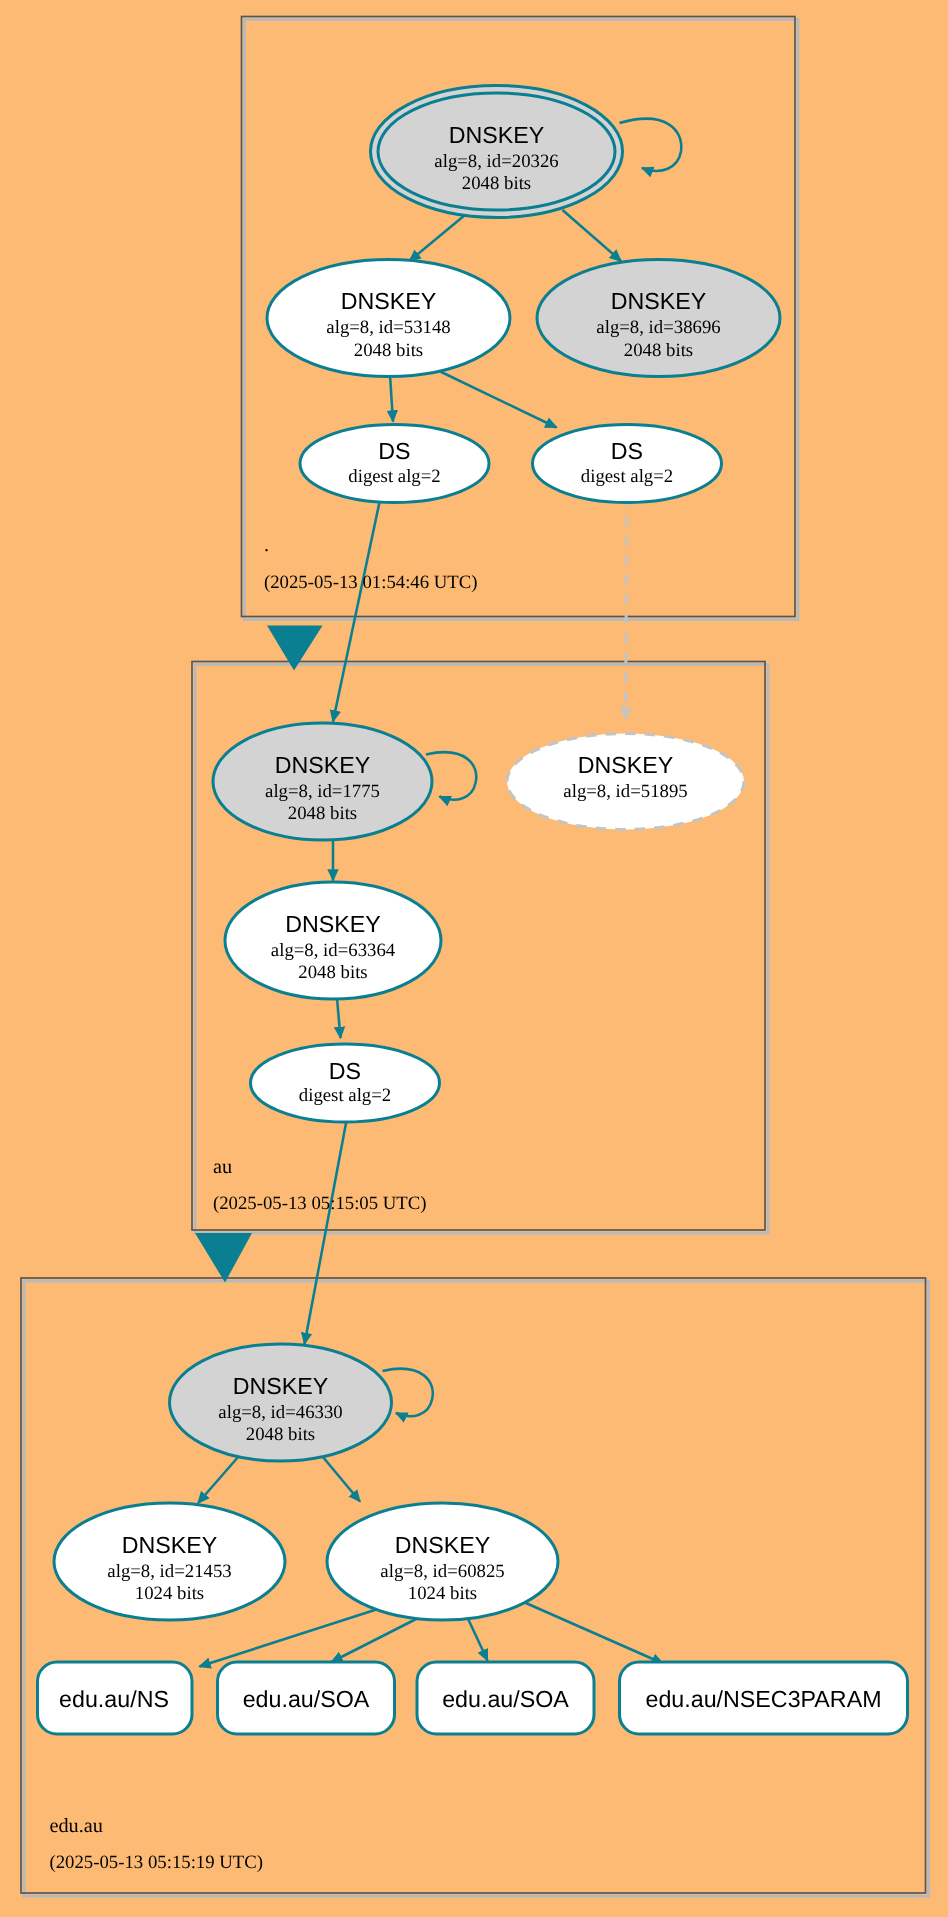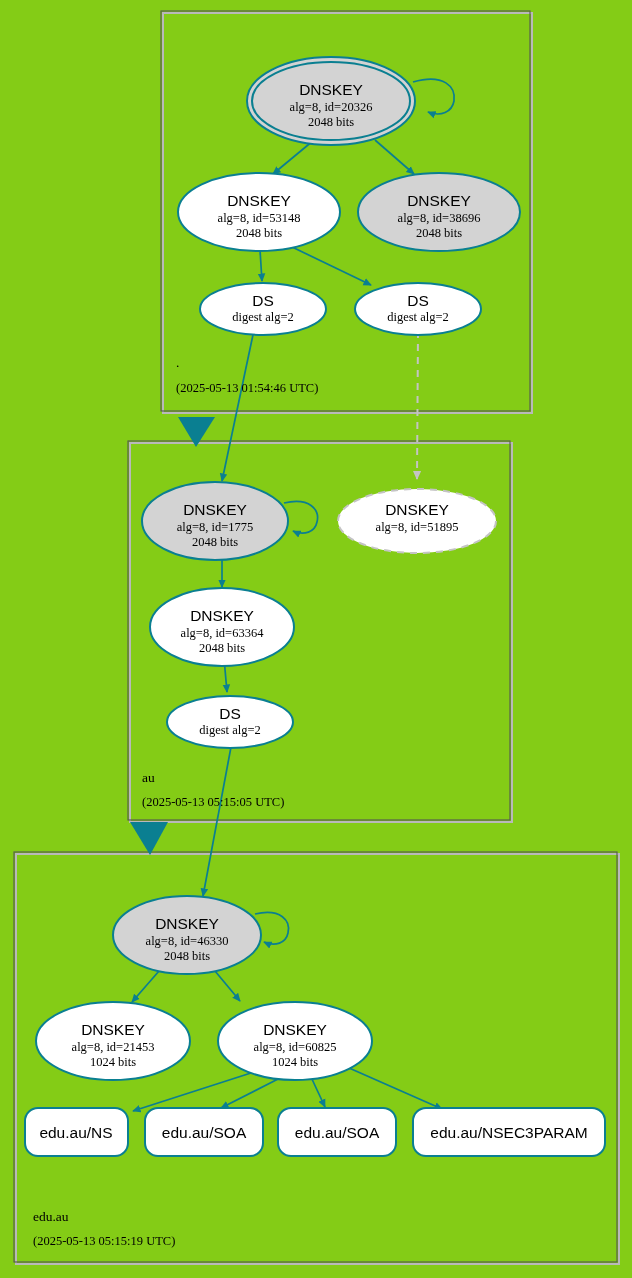--- a/index.html
+++ b/index.html
@@ -8,21 +8,21 @@
     padding: 0;
     background: #ffffff;
   }
   body {
     font-family: "Liberation Sans", sans-serif;
   }
   #canvas {
     position: relative;
     width: 632px;
     height: 1278px;
-    background: #84cc16;
+    background: #fdba74;
     overflow: hidden;
   }
   #graph-svg {
     position: absolute;
     left: 0;
     top: 0;
     width: 632px;
     height: 1278px;
   }
   .zone-box {

